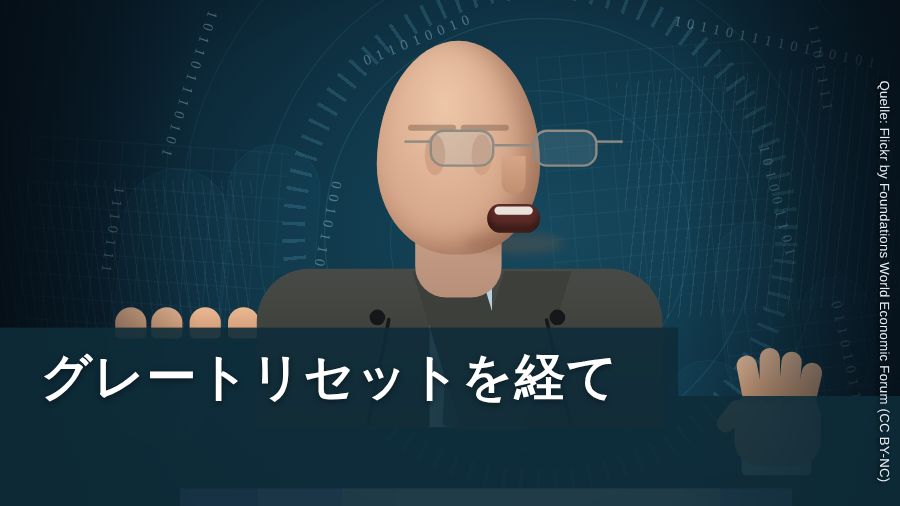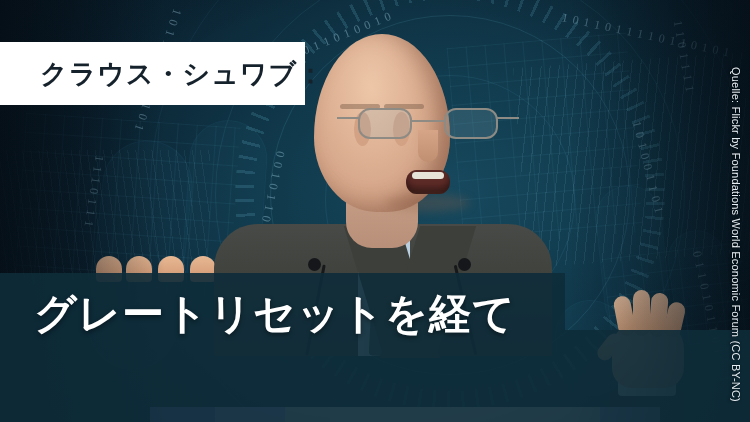--- a/index.html
+++ b/index.html
@@ -278,23 +278,20 @@
     <div class="fing f1"></div>
     <div class="fing f2"></div>
     <div class="fing f3"></div>
     <div class="fing f4"></div>
     <div class="fing thumb"></div>
   </div>
 
   <div class="podium"></div>
   <div class="bg-vignette"></div>
 
-  <div class="white-banner">
-    <div class="white-banner-text">クラウス・シュワブ：</div>
-  </div>
 
   <div class="headline-band"></div>
   <div class="headline-band-2"></div>
 
   <div class="headline">
     <div class="hl-line">グレートリセットを経て</div>
   </div>
 
   <div class="credit">
     <div class="credit-text">Quelle: Flickr by Foundations World Economic Forum (CC BY-NC)</div>

